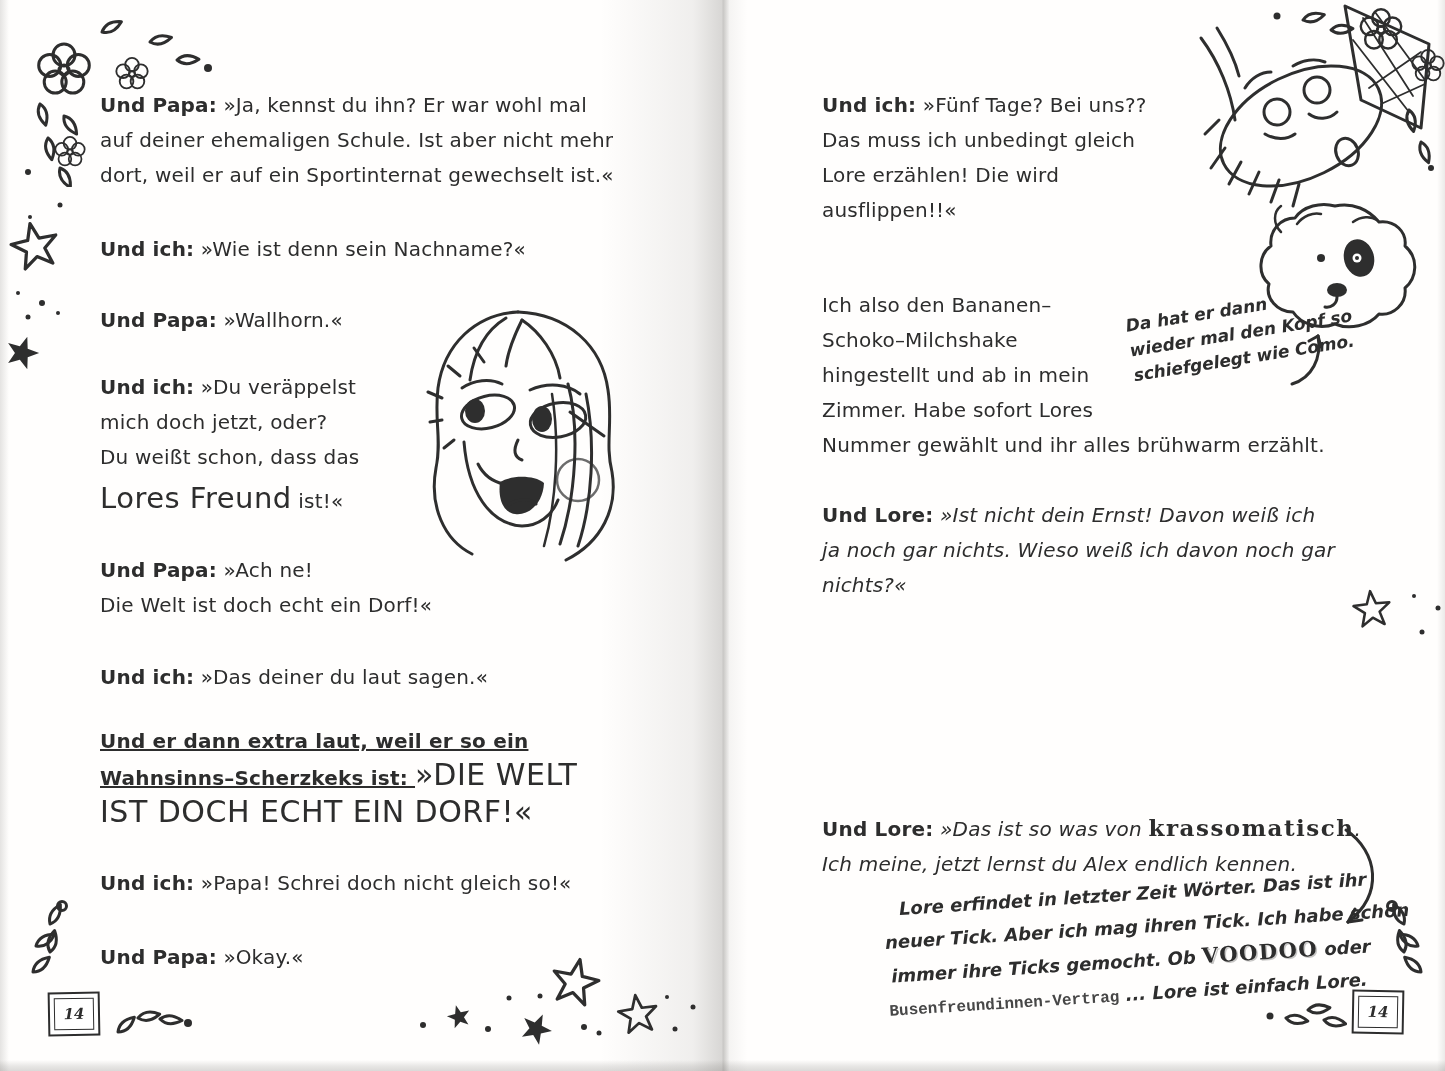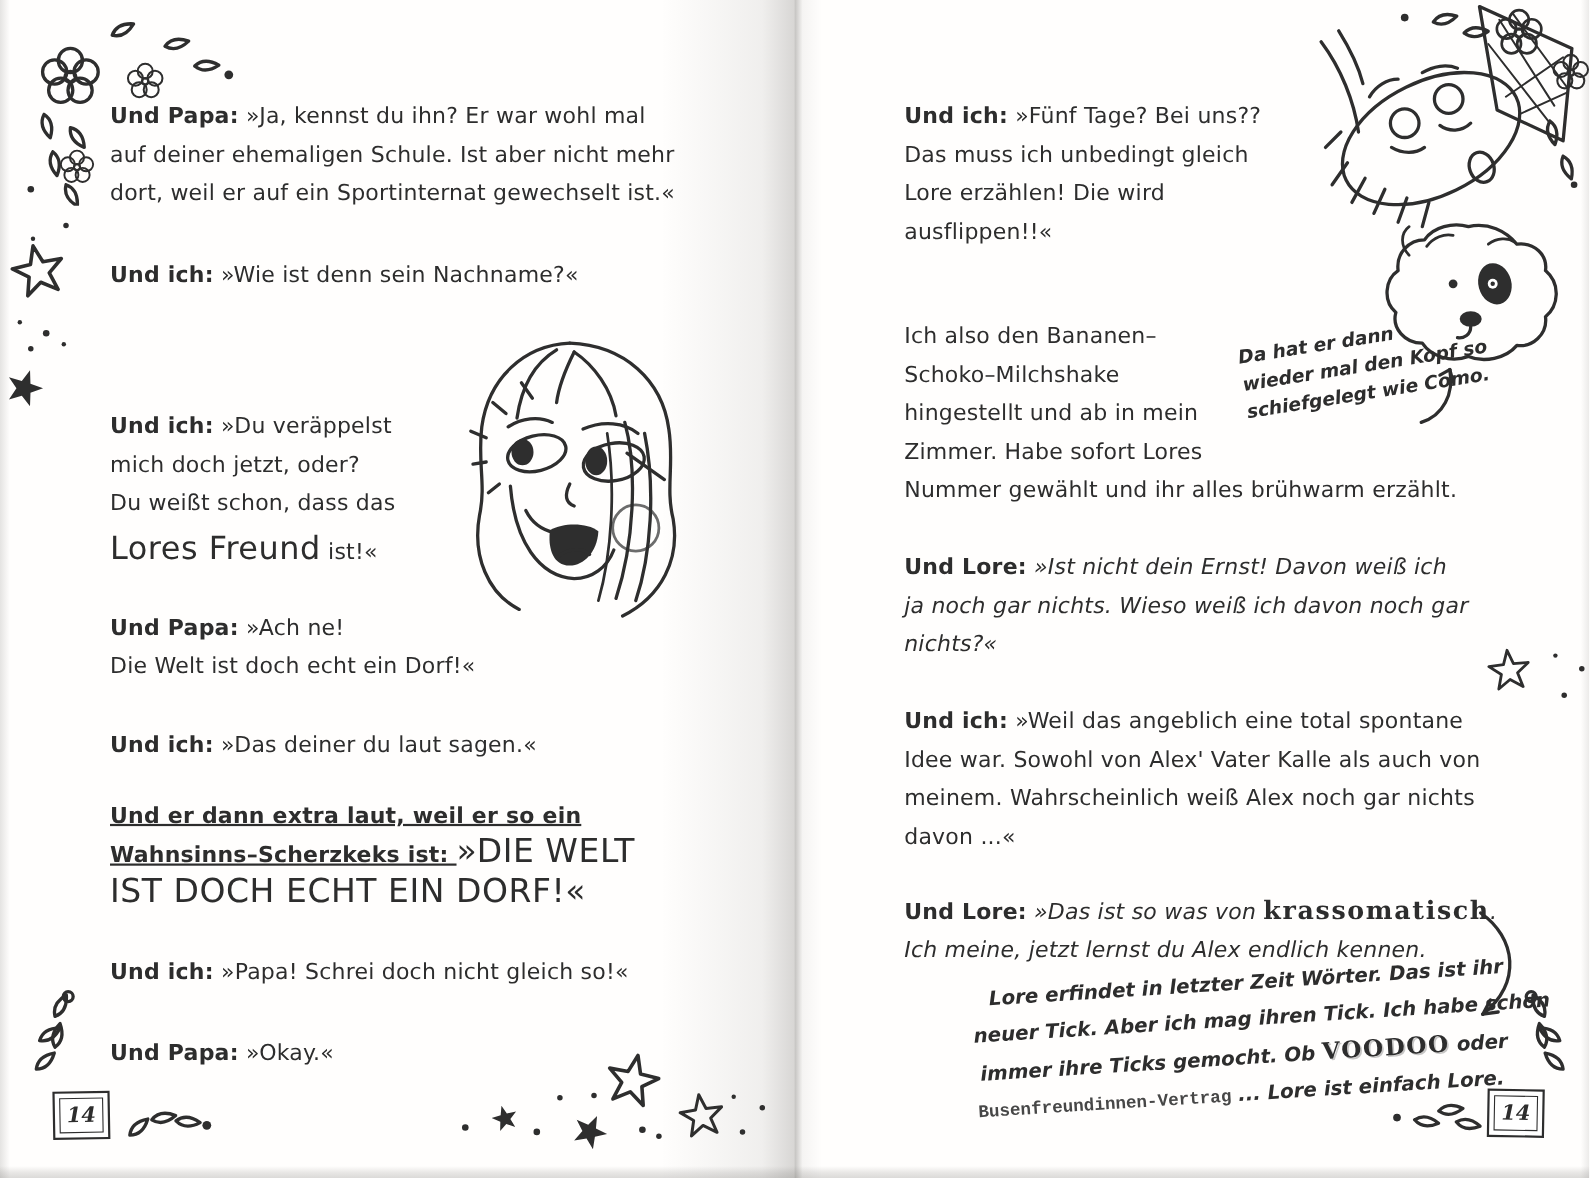--- a/index.html
+++ b/index.html
@@ -19,21 +19,21 @@
             font-size:17px;line-height:25px;transform:rotate(-9deg);transform-origin:left top;}
   .note{position:absolute;transform:rotate(-3.6deg);transform-origin:left top;}
   .note-line{font-style:italic;font-weight:600;font-size:18px;line-height:33px;white-space:pre;}
   .tick{font-weight:800;}
   .voodoo{font-family:"DejaVu Serif",serif;font-style:normal;font-weight:700;font-size:21px;
           letter-spacing:1.5px;text-shadow:1.5px 1.5px 0 rgba(0,0,0,.22);}
   .mono{font-family:"Liberation Mono",monospace;font-style:normal;font-weight:600;font-size:16px;color:#474747;}
   .pnframe{position:absolute;width:52px;height:44px;border:2.5px solid #2d2d2d;box-sizing:border-box;
            display:flex;align-items:center;justify-content:center;background:#fff;transform:rotate(-1deg);}
   .pnframe::before{content:"";position:absolute;inset:4px;border:1.5px solid #2d2d2d;}
-  .pnum{font-family:"DejaVu Serif",serif;font-style:italic;font-weight:600;font-size:19px;position:relative;}
+  .pnum{font-family:"DejaVu Serif",serif;font-style:italic;font-weight:600;font-size:15px;position:relative;}
   .illus{position:absolute;}
   svg .s{stroke:#2e2e2e;fill:none;stroke-width:3;stroke-linecap:round;stroke-linejoin:round;}
   svg .f{fill:#2e2e2e;stroke:none;}
   .gutter{position:absolute;left:600px;top:0;width:160px;height:100%;pointer-events:none;
     background:linear-gradient(to right,rgba(60,58,52,0) 0%,rgba(60,58,52,.08) 58%,
       rgba(60,58,52,.20) 76%,rgba(60,58,52,.28) 77%,rgba(60,58,52,.05) 81%,rgba(60,58,52,0) 92%);}
   .edge-bottom{position:absolute;left:0;bottom:0;width:100%;height:11px;pointer-events:none;
     background:linear-gradient(to bottom,rgba(90,88,84,0) 0%,rgba(90,88,84,.14) 55%,rgba(90,88,84,.22) 100%);}
   .edge-left{position:absolute;left:0;top:0;width:9px;height:100%;pointer-events:none;
     background:linear-gradient(to right,rgba(90,88,84,.16),rgba(90,88,84,0));}
@@ -126,20 +126,21 @@
         <ellipse cx="170" cy="127" rx="10" ry="13"></ellipse>
         <path d="M128,190 C140,183 162,183 172,191 C171,211 157,224 143,222 C130,220 126,205 128,190 Z"></path>
       </g>
       <path class="s" d="M137,213 C145,206 158,206 164,212" stroke="#ffffff" stroke-width="3.5"></path>
     </svg>
 
     <div class="para" style="left:100px;top:88px"><span class="lbl">Und Papa:</span><span> »Ja, kennst du ihn? Er war wohl mal
 auf deiner ehemaligen Schule. Ist aber nicht mehr
 dort, weil er auf ein Sportinternat gewechselt ist.«</span></div>
     <div class="para" style="left:100px;top:232px"><span class="lbl">Und ich:</span><span> »Wie ist denn sein Nachname?«</span></div>
+    <div class="para" style="left:100px;top:303px"><span class="lbl">Und Papa:</span><span> »Wallhorn.«</span></div>
     <div class="para" style="left:100px;top:553px"><span class="lbl">Und Papa:</span><span> »Ach ne!
 Die Welt ist doch echt ein Dorf!«</span></div>
     <div class="para" style="left:100px;top:370px;width:310px"><span class="lbl">Und ich:</span><span> »Du veräppelst
 mich doch jetzt, oder?
 Du weißt schon, dass das
 </span><span class="bigname">Lores Freund</span><span> ist!«</span></div>
     <div class="para" style="left:100px;top:660px"><span class="lbl">Und ich:</span><span> »Das deiner du laut sagen.«</span></div>
     <div class="para" style="left:100px;top:724px"><span class="b">Und er dann extra laut, weil er so ein
 Wahnsinns–Scherzkeks ist: </span><span class="shout">»DIE WELT
 IST DOCH ECHT EIN DORF!«</span></div>
@@ -269,24 +270,20 @@
       <g class="s">
         <path d="M8,54 C28,48 38,28 34,6"></path>
         <path d="M34,6 L25,11"></path>
           <path d="M34,6 L37,17"></path>
       </g>
     </svg>
 
     <div class="para" style="left:99px;top:498px"><span class="lbl">Und Lore:</span><span class="hand"> »Ist nicht dein Ernst! Davon weiß ich
 ja noch gar nichts. Wieso weiß ich davon noch gar
 nichts?«</span></div>
-    <div class="para" style="left:99px;top:638px"><span class="lbl">Und ich:</span><span> »Weil das angeblich eine total spontane
-Idee war. Sowohl von Alex' Vater Kalle als auch von
-meinem. Wahrscheinlich weiß Alex noch gar nichts
-davon ...«</span></div>
     <div class="para" style="left:99px;top:810px"><span class="lbl">Und Lore:</span><span class="hand"> »Das ist so was von </span><span class="fancy">krassomatisch</span><span class="hand">.
 Ich meine, jetzt lernst du Alex endlich kennen.</span></div>
 
     <svg class="illus" style="left:599px;top:824px;width:60px;height:108px" viewBox="0 0 60 108">
       <g class="s" stroke-width="3.5">
         <path d="M24,6 C56,28 62,70 26,98"></path>
         <path d="M26,98 L40,96"></path>
           <path d="M26,98 L33,85"></path>
       </g>
     </svg>

